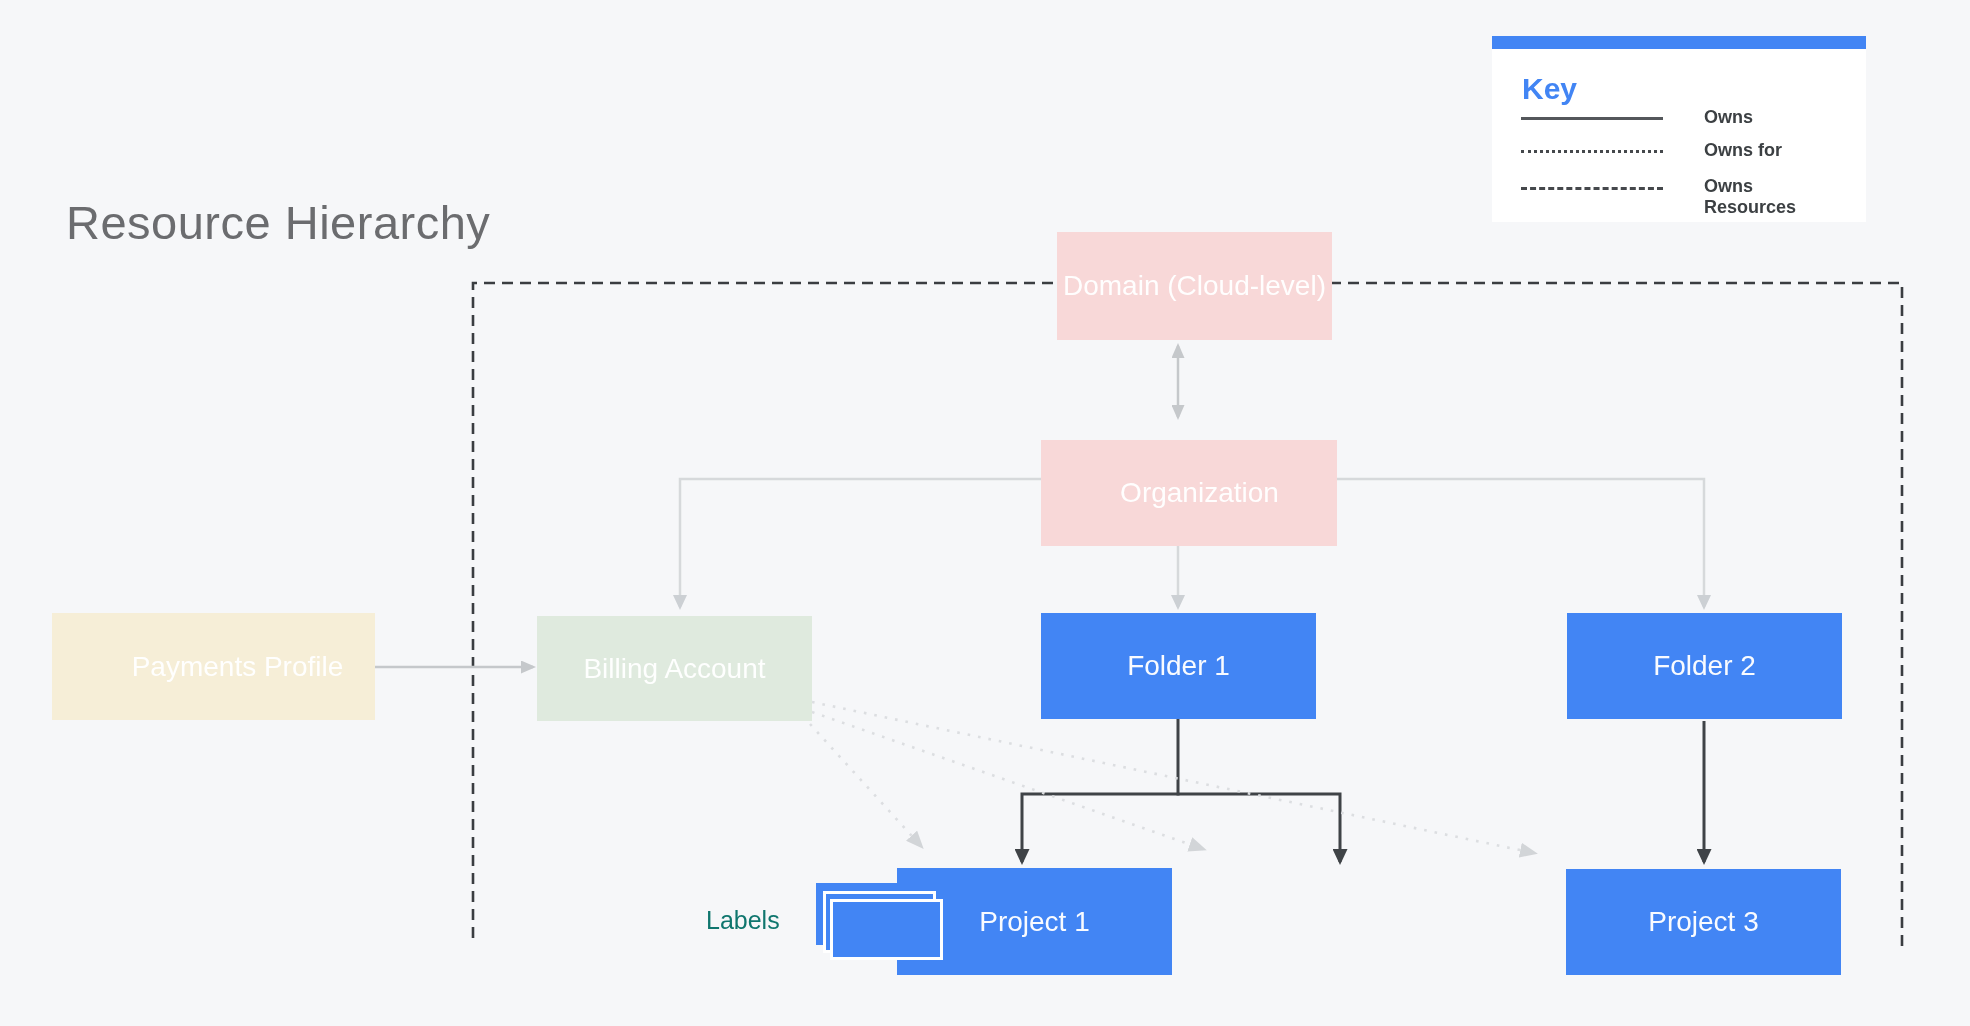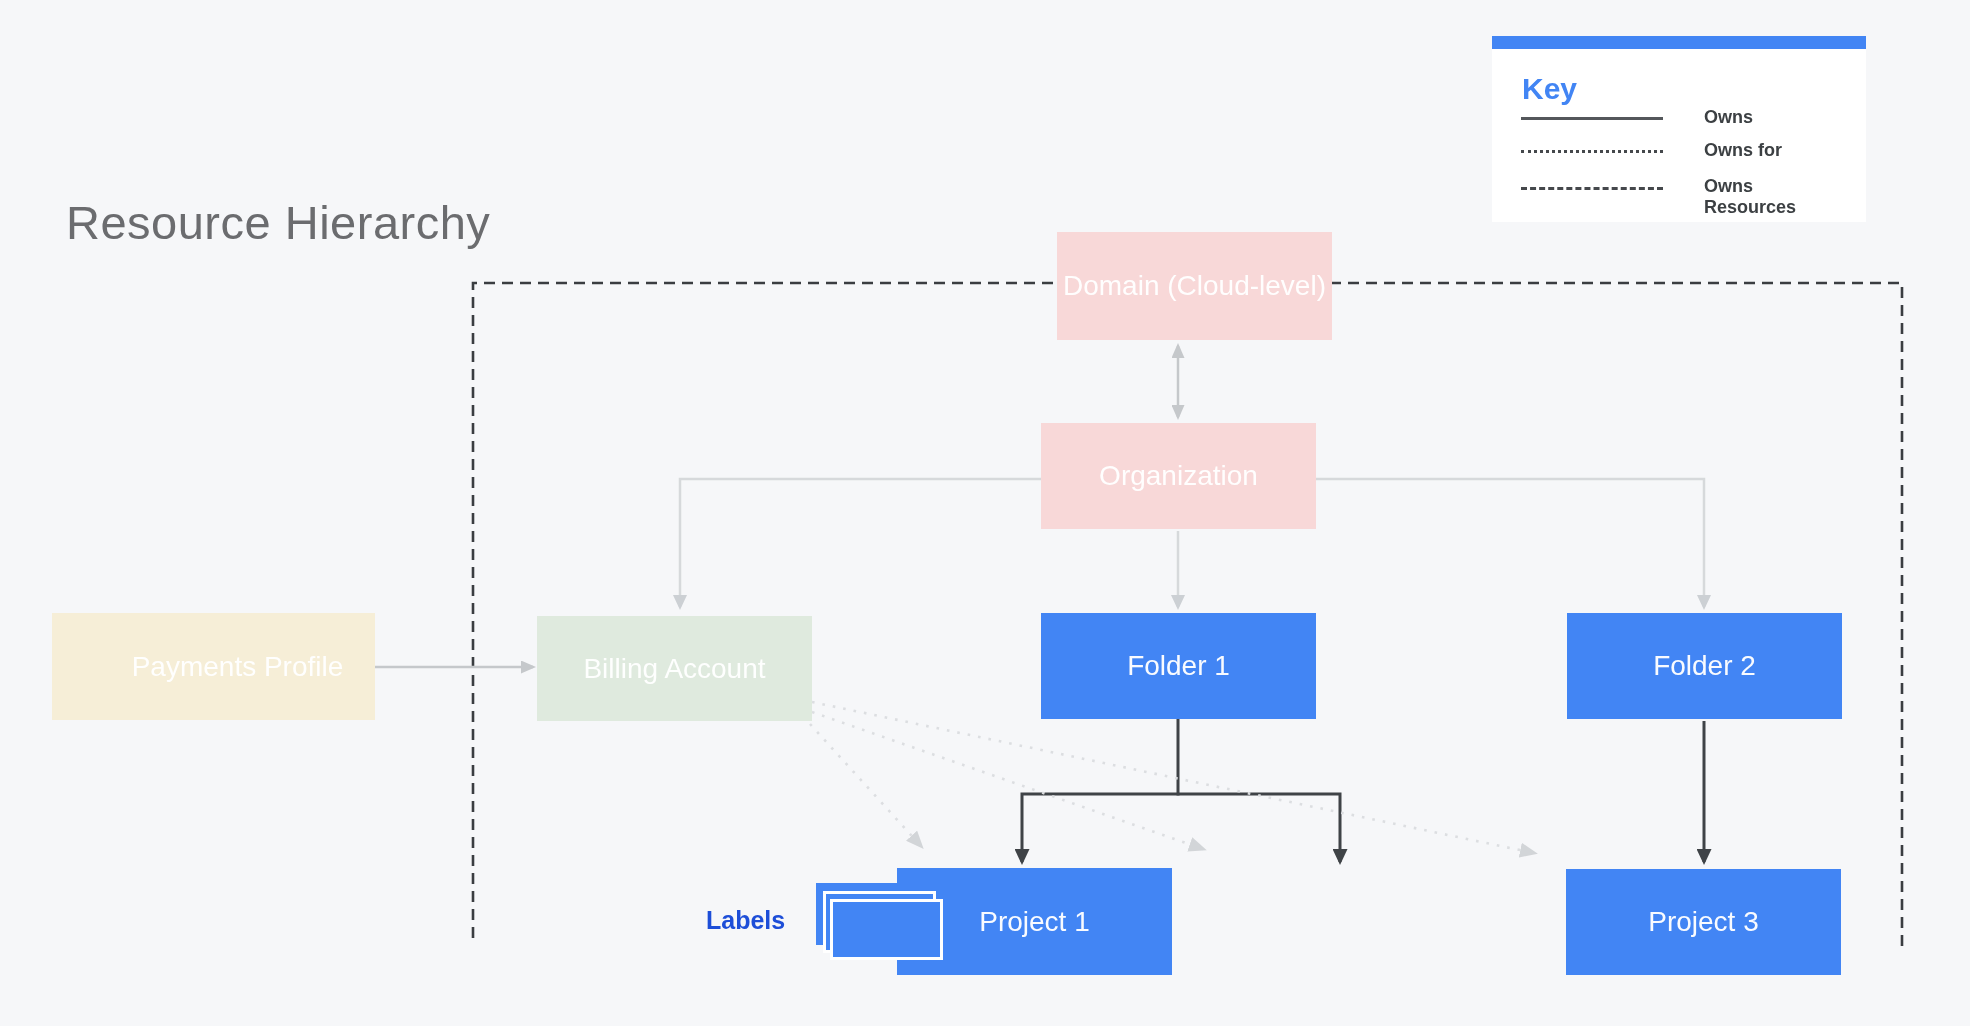--- a/index.html
+++ b/index.html
@@ -12,21 +12,21 @@
   .wires{position:absolute;left:0;top:0;}
 
   .node{position:absolute;width:275px;height:106px;display:flex;align-items:center;justify-content:center;
     color:rgba(255,255,255,0.97);font-size:28px;text-align:center;}
   .node.blue{background:#4285f4;font-weight:400;}
   .node.pink{background:#f8d8d8;font-weight:400;}
   .node.cream{background:#f6eed7;font-weight:400;padding-left:48px;}
   .node.green{background:#dfeade;font-weight:400;}
 
   .n-domain{left:1041px;top:232px;height:108px;margin-left:16px;}
-  .n-org{left:1041px;top:423px;}
+  .n-org{left:1041px;top:440px;padding-left:21px;}
   .n-pay{left:52px;top:613px;height:107px;}
   .n-bill{left:537px;top:616px;height:105px;}
   .n-folder1{left:1041px;top:613px;}
   .n-folder2{left:1567px;top:613px;}
   .n-project1{left:897px;top:868px;height:107px;}
   .n-project2{left:1231px;top:868px;height:107px;}
   .n-project3{left:1566px;top:869px;}
 
   
   .key{position:absolute;left:1492px;top:36px;width:374px;height:186px;background:#ffffff;}
@@ -35,21 +35,21 @@
   .key-sample{position:absolute;left:29px;width:142px;height:0;}
   .key-sample.solid{top:81px;border-top:3px solid #54575b;}
   .key-sample.dotted{top:114px;border-top:3px dotted #45484c;}
   .key-sample.dashed{top:151px;border-top:3px dashed #45484c;}
   .key-label{position:absolute;left:212px;font-size:18px;font-weight:700;color:#3c4043;line-height:21px;width:140px;}
   .key-label.l0{top:71px;}
   .key-label.l1{top:104px;}
   .key-label.l2{top:140px;}
 
   
-  .labels-text{position:absolute;left:706px;top:906px;font-size:25px;font-weight:700;color:#1d4ed8;}
+  .labels-text{position:absolute;left:706px;top:906px;font-size:25px;font-weight:400;color:#0f766e;}
   .card{position:absolute;background:#4285f4;}
   .card.back{left:816px;top:883px;width:112px;height:62px;}
   .card.mid{left:823px;top:891px;width:107px;height:56px;border:3px solid #ffffff;}
   .card.front{left:830px;top:899px;width:107px;height:55px;border:3px solid #ffffff;}
 </style>
 </head>
 <body>
 
 <div class="stage">
 

